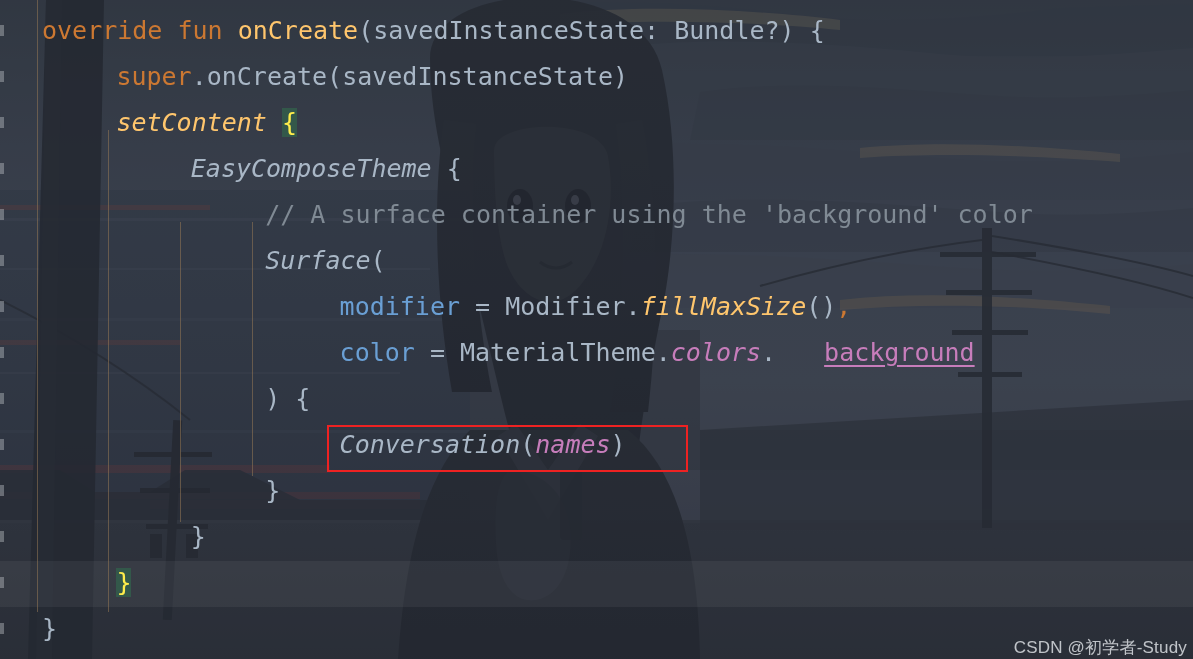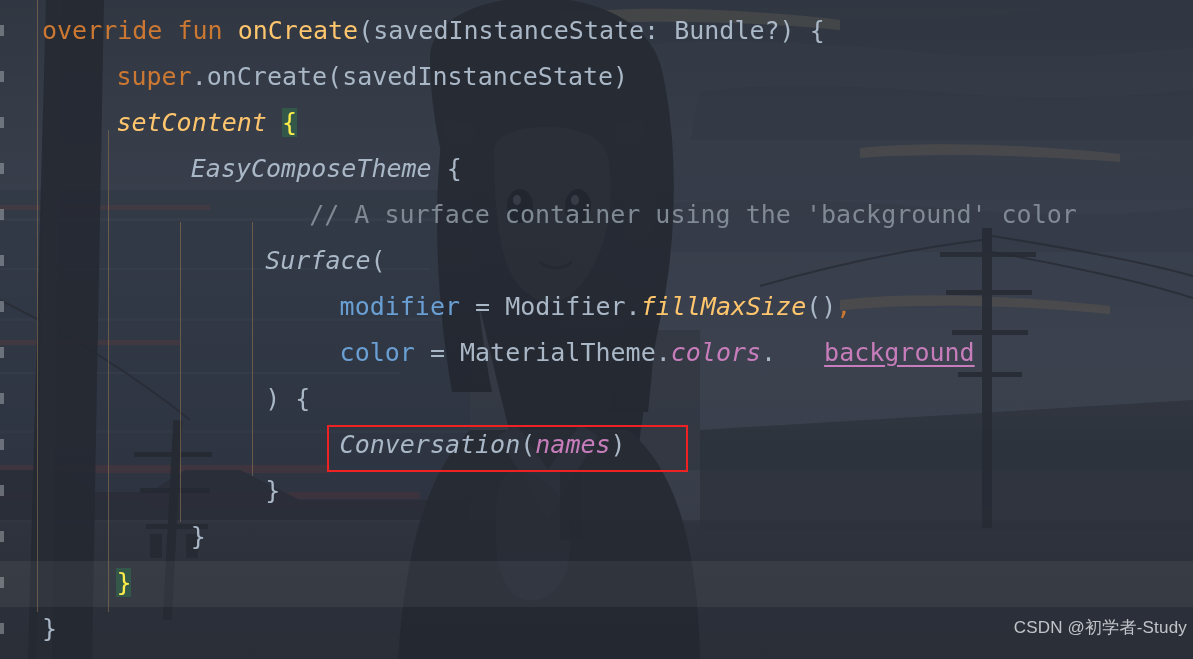--- a/index.html
+++ b/index.html
@@ -80,42 +80,42 @@
     height: 46px;
     white-space: pre;
   }
   .tok { white-space: pre; }
 
   
   .kw       { color: #cc7832; }            
   .fn       { color: #ffc66d; }            
   .fncall   { color: #ffc66d; font-style: italic; }  
   .plain    { color: #a9b7c6; }
-  .comment  { color: #808a94; margin-left: 44px; }
+  .comment  { color: #808a94; }
   .cls      { color: #a9b7c6; font-style: italic; }  
   .param    { color: #6a9fd4; }            
   .prop     { color: #c77dbb; font-style: italic; }            
   .propund  { color: #c77dbb; text-decoration: underline; text-decoration-thickness: 2px; text-underline-offset: 4px; margin-left: 48px; }
   .brace-hl { color: #ffed4b; background: #33584a; }
   .comma    { color: #cc7832; }
 
   
   #annotation-box {
     position: absolute;
     border: 2px solid #ee2222;
     z-index: 5;
     pointer-events: none;
     background: transparent;
   }
 
   
   #watermark {
     position: absolute;
     right: 14px;
-    bottom: 20px;
+    bottom: 0;
     z-index: 6;
     color: rgba(225,228,232,0.82);
     font-family: "Liberation Sans", "DejaVu Sans", sans-serif;
     font-size: 17px;
     letter-spacing: 0.2px;
   }
 </style>
 </head>
 <body>
 

